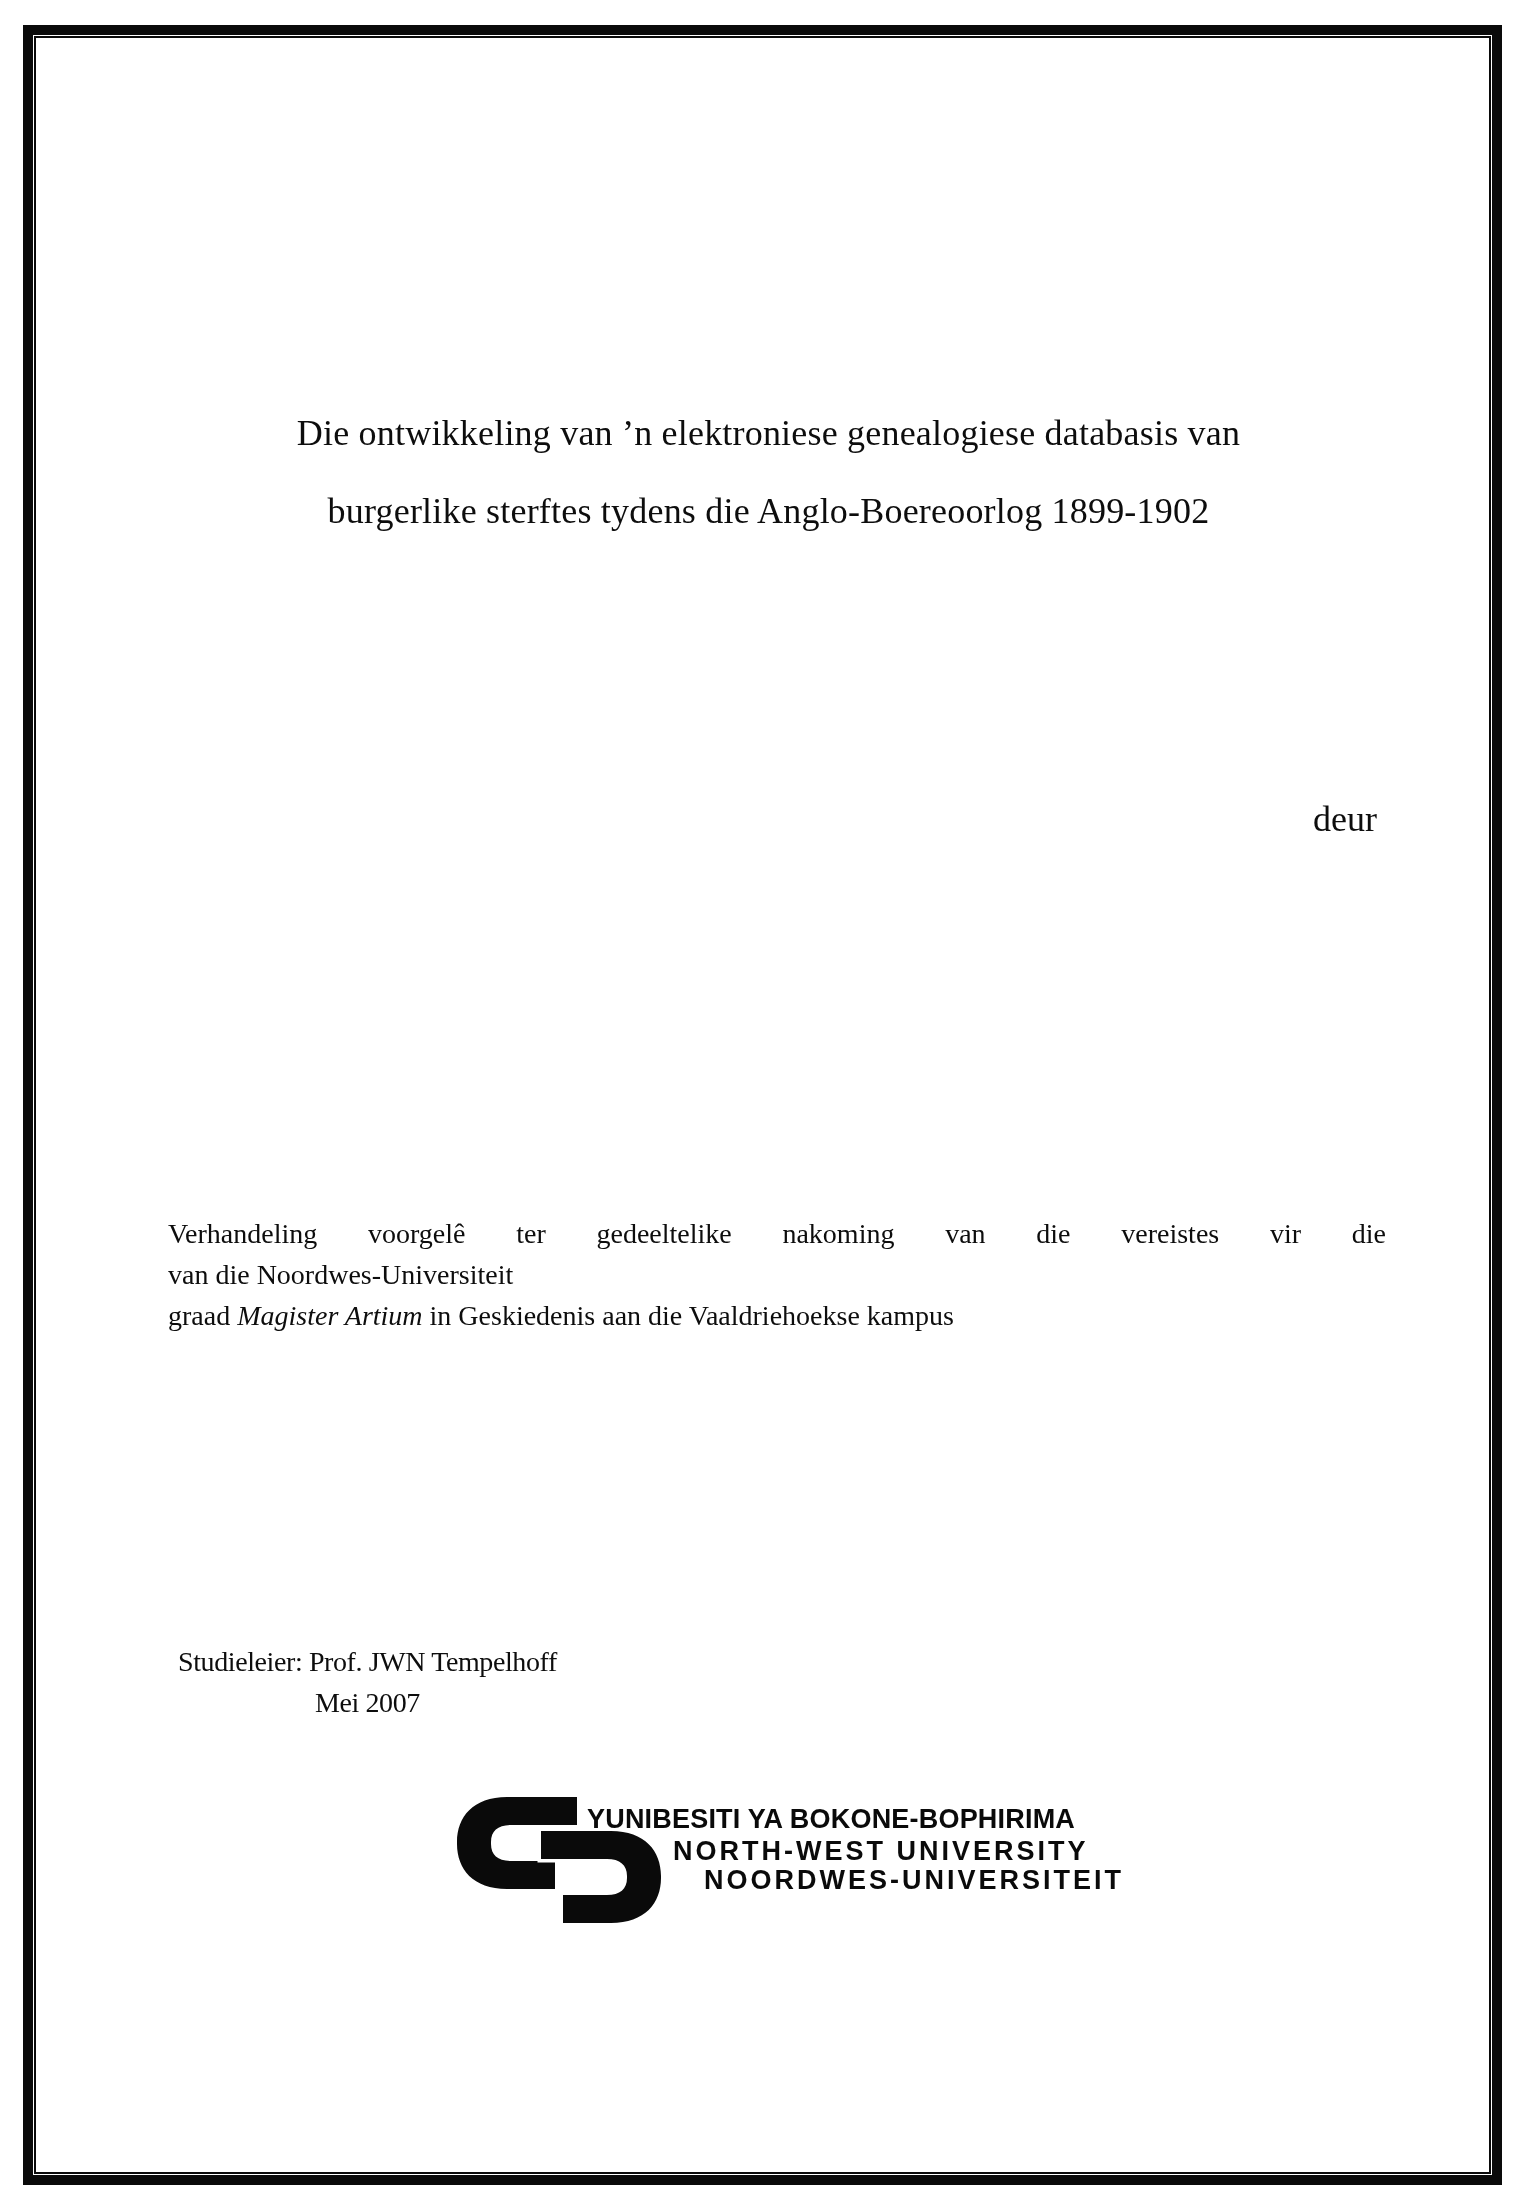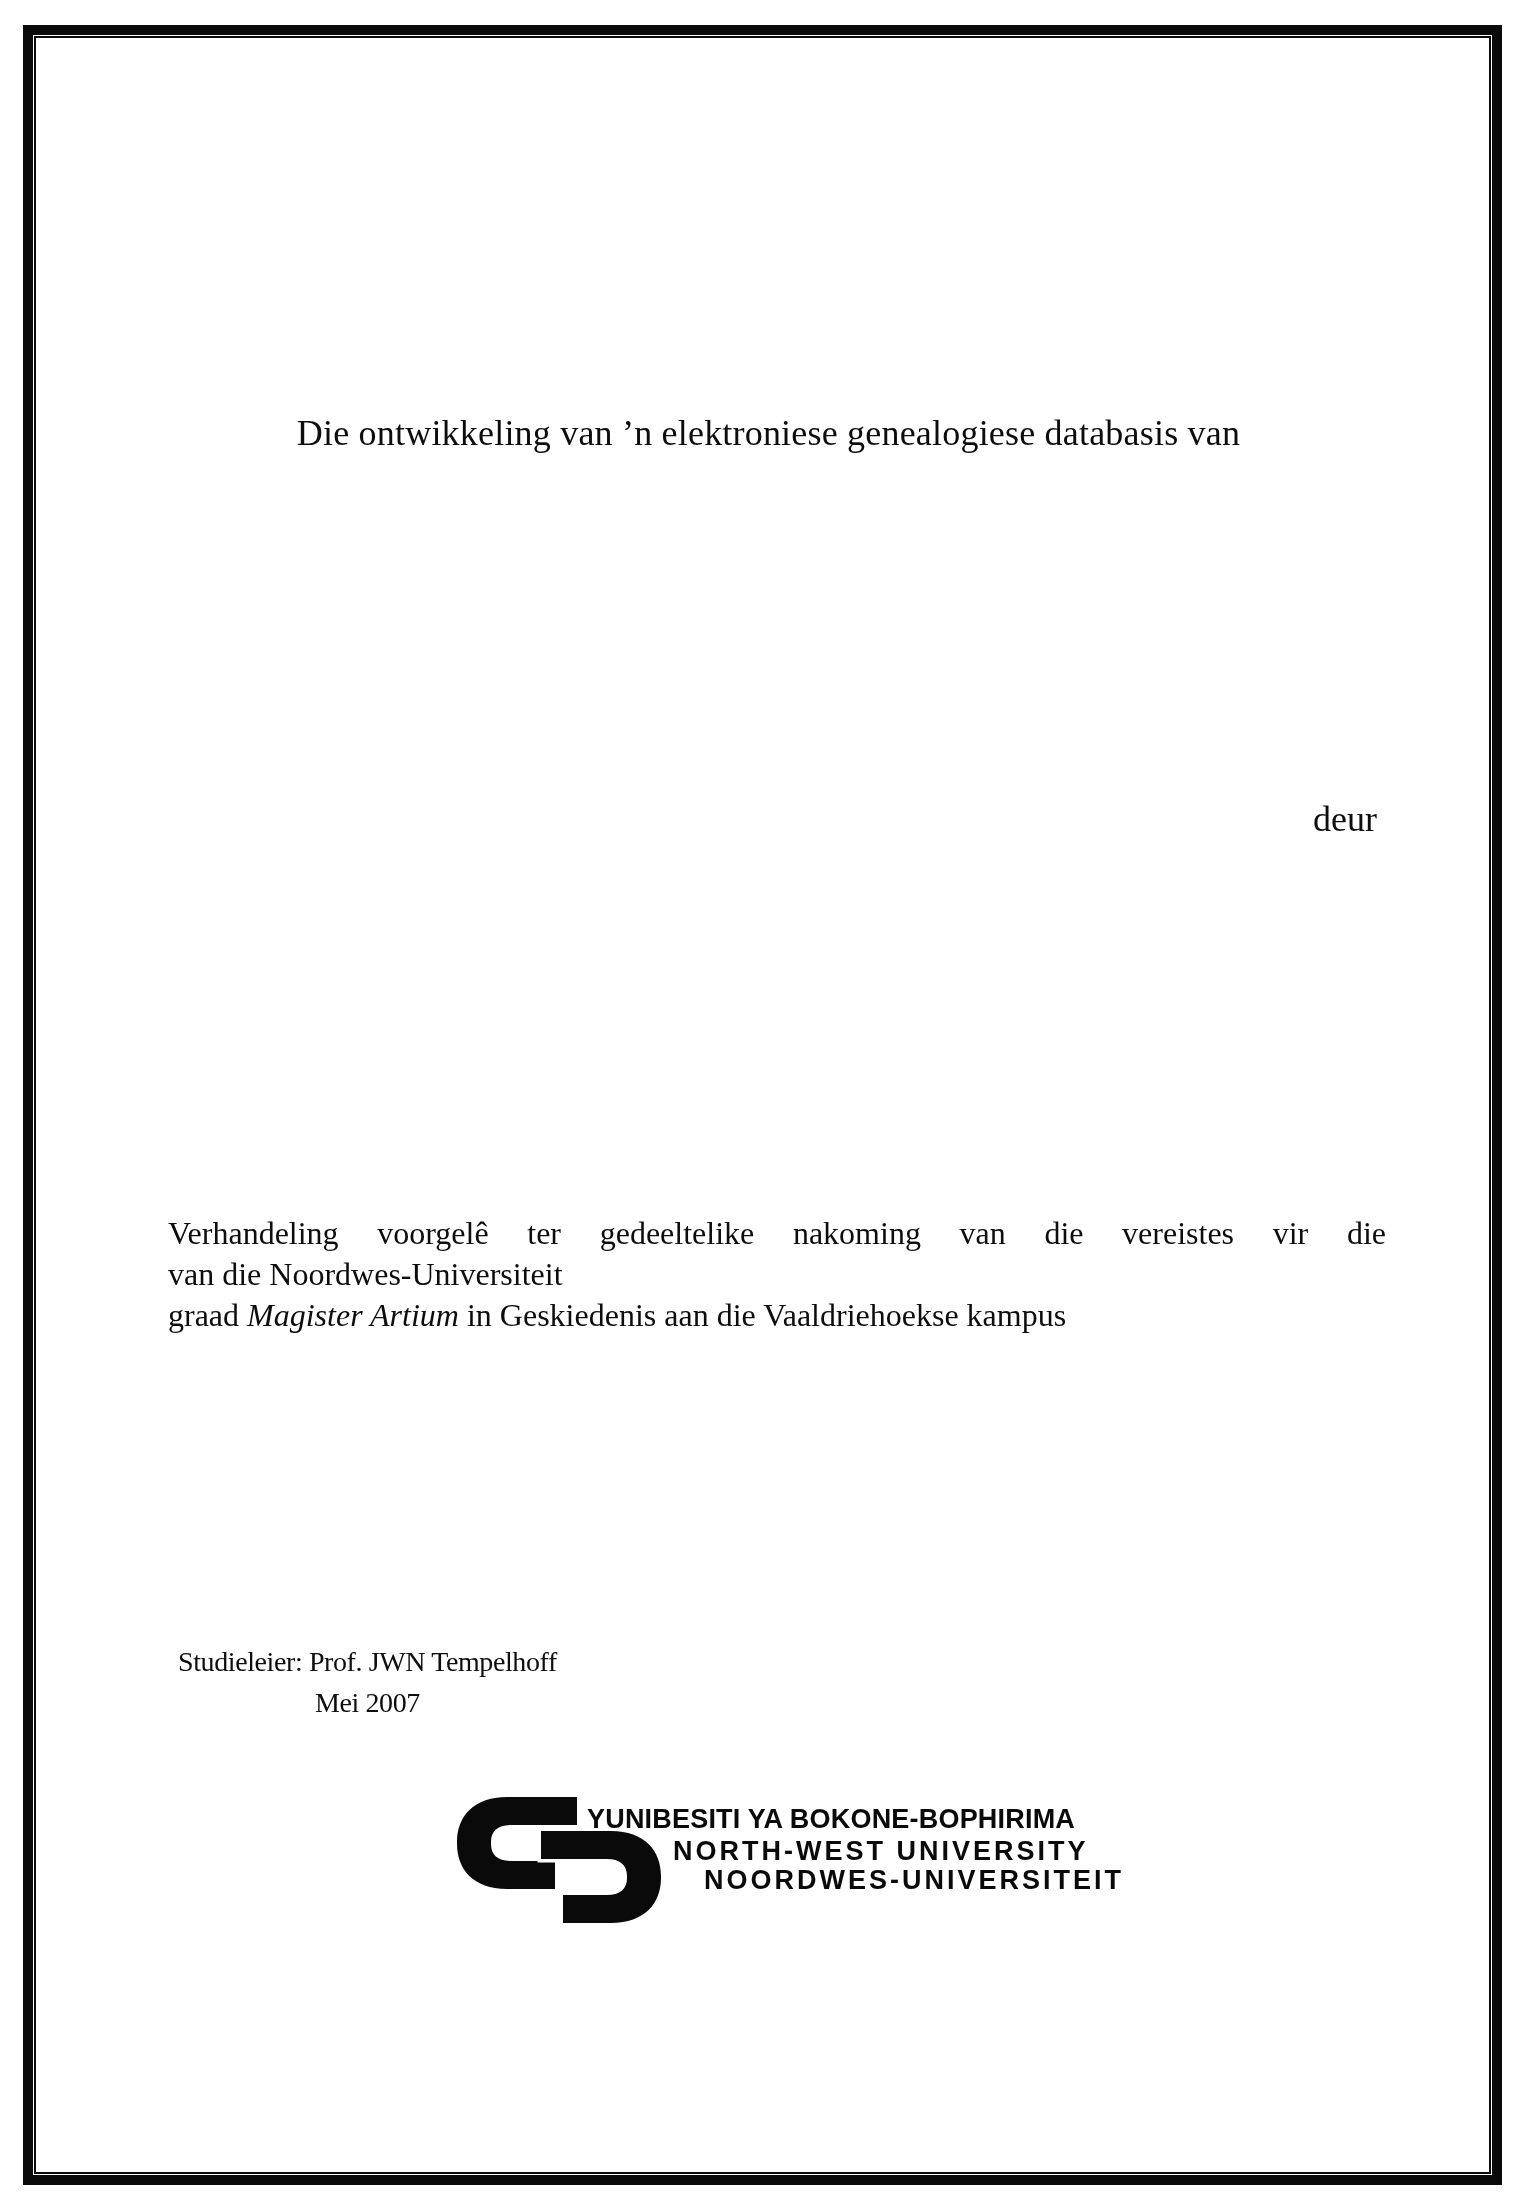--- a/index.html
+++ b/index.html
@@ -59,21 +59,21 @@
     top: 952px;
     text-align: center;
     font-size: 33px;
     line-height: 50px;
   }
   .statement {
     position: absolute;
     left: 168px;
     width: 1218px;
     top: 1213px;
-    font-size: 32px;
+    font-size: 28px;
     line-height: 41px;
   }
   .statement .justified {
     text-align: justify;
     text-align-last: justify;
   }
   .statement i {
     font-style: italic;
   }
   .supervisor-block {
@@ -115,20 +115,21 @@
 <div class="page">
 
   <div class="frame-outer">
     <div class="frame-inner"></div>
   </div>
 
   <div class="content">
 
     <div class="title-block">
       <div>Die ontwikkeling van ’n elektroniese genealogiese databasis van</div>
+      <div>burgerlike sterftes tydens die Anglo-Boereoorlog 1899-1902</div>
     </div>
 
     <div class="byline">deur</div>
 
 
     <div class="statement">
       <div class="justified">Verhandeling voorgelê ter gedeeltelike nakoming van die vereistes vir die</div>
       <div>van die Noordwes-Universiteit</div>
       <div><span>graad </span><i>Magister Artium</i><span> in Geskiedenis aan die Vaaldriehoekse kampus</span></div>
     </div>

